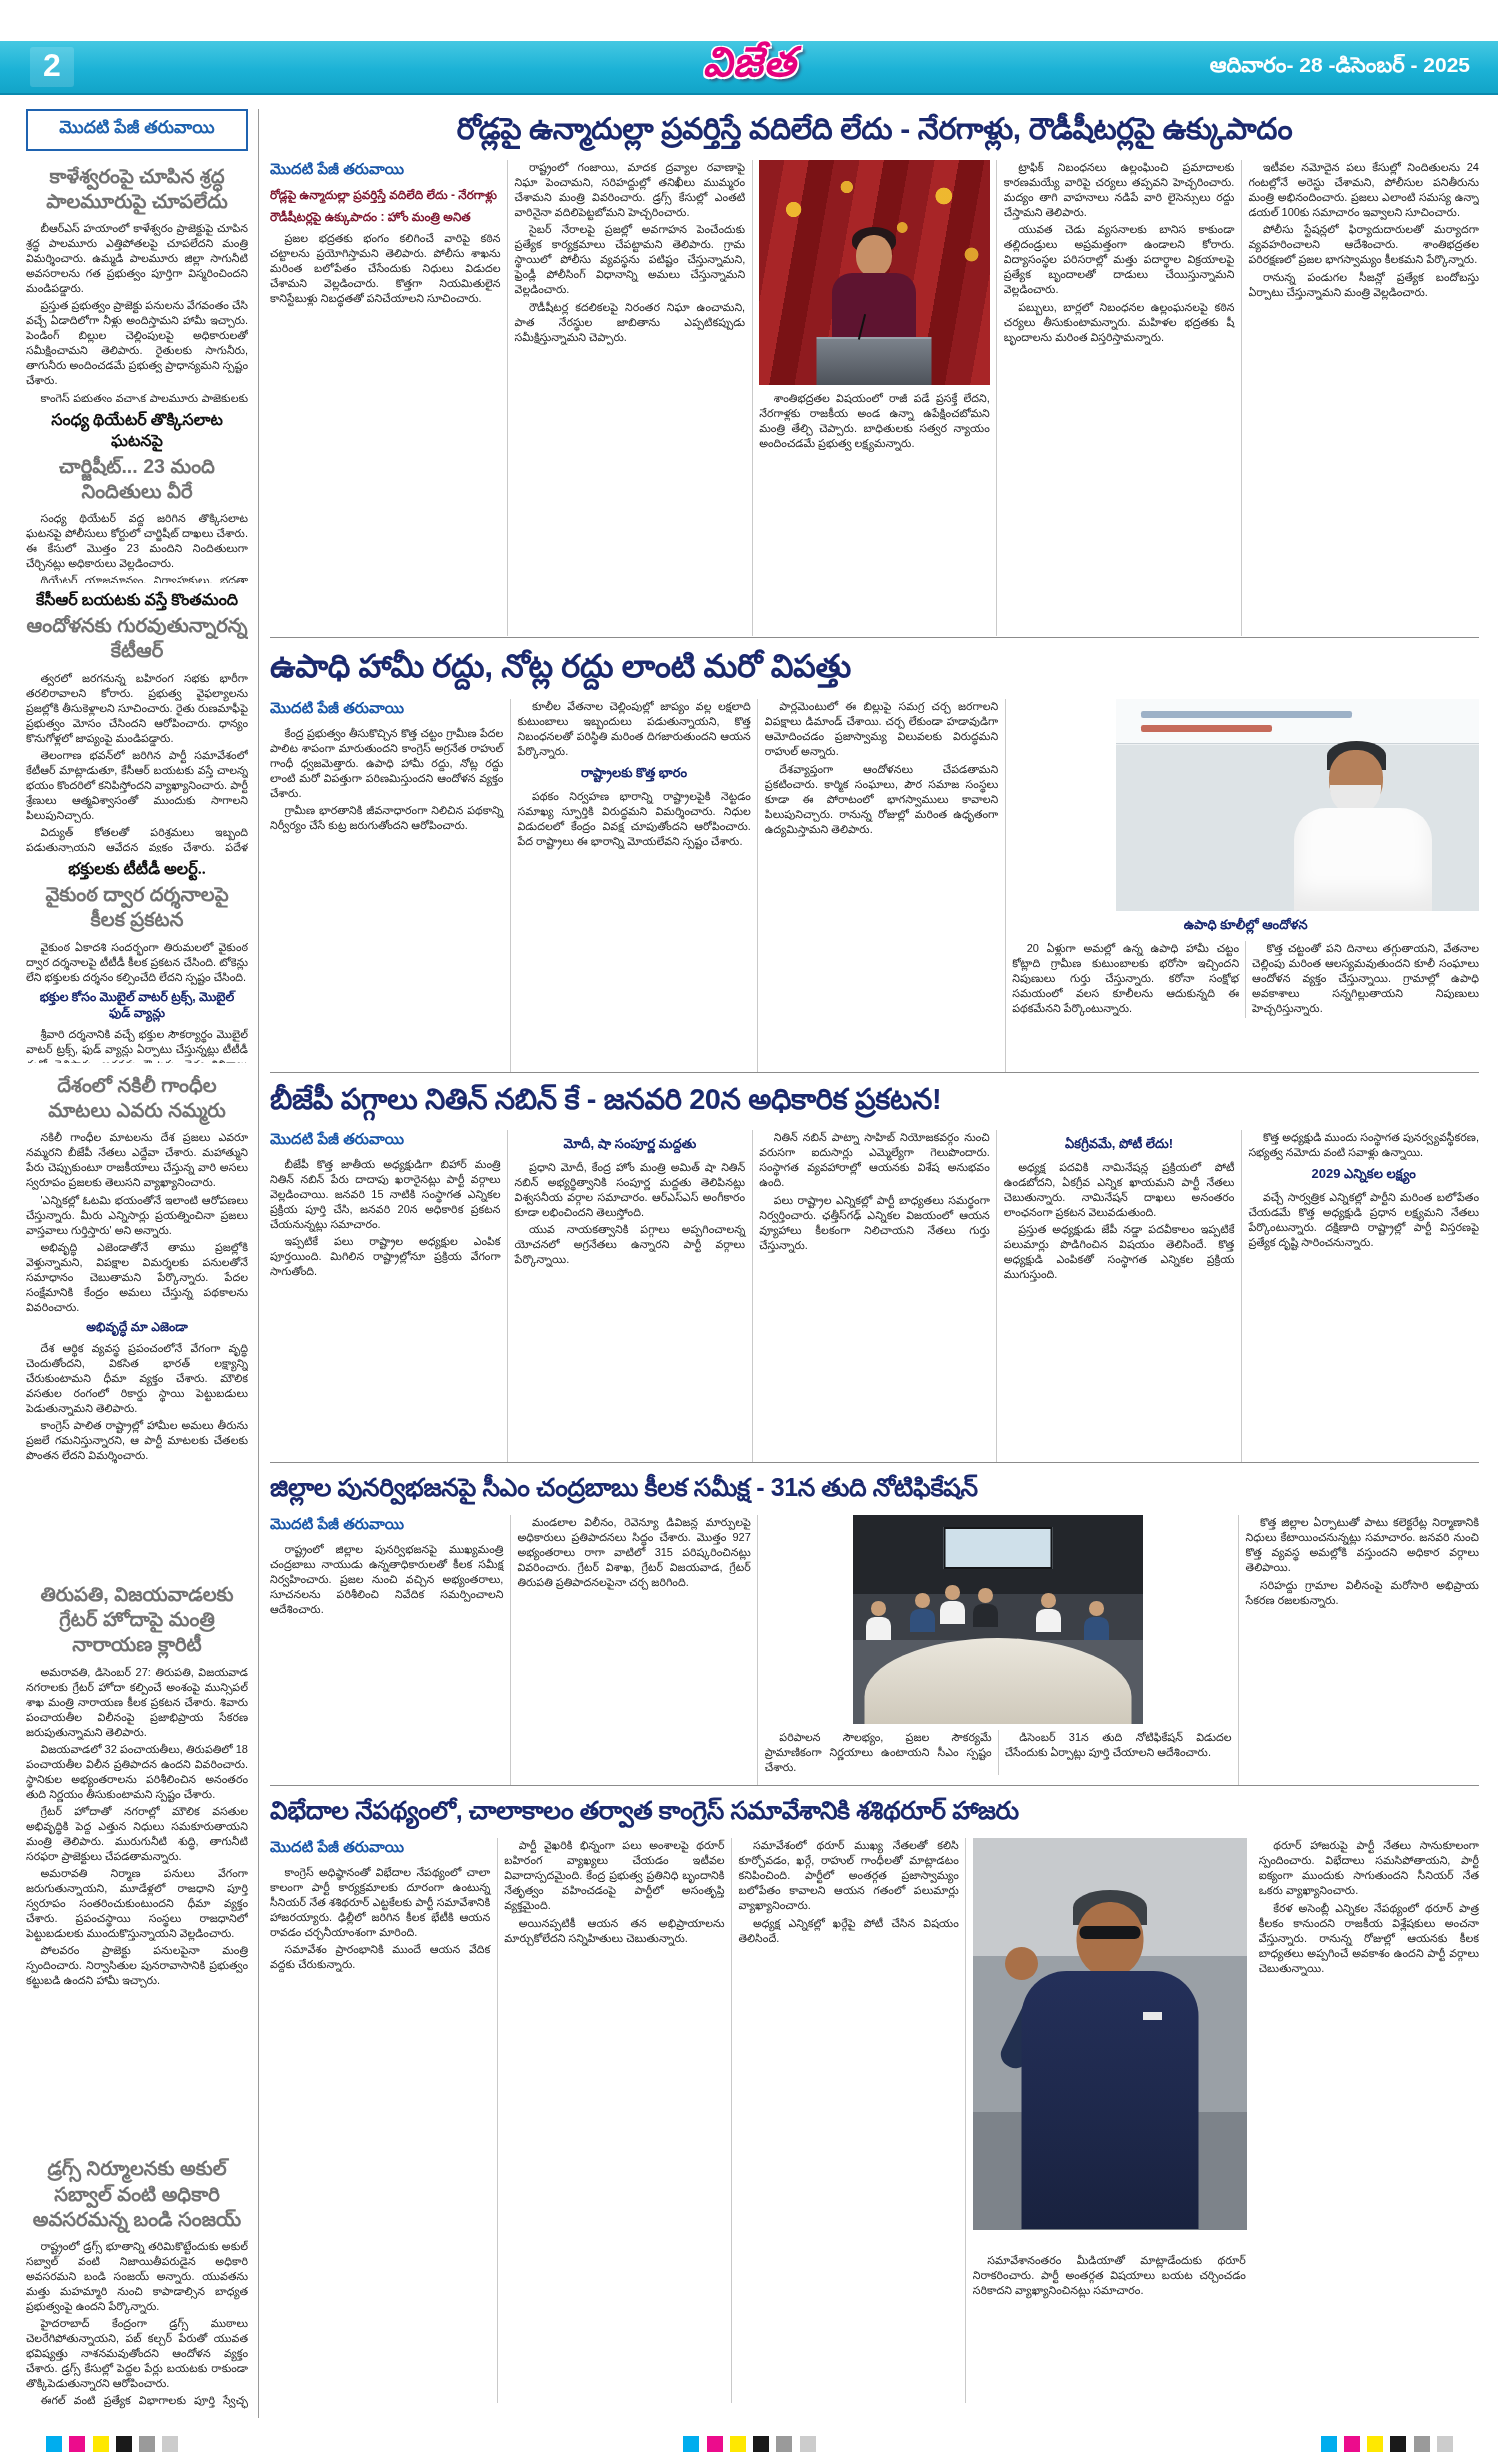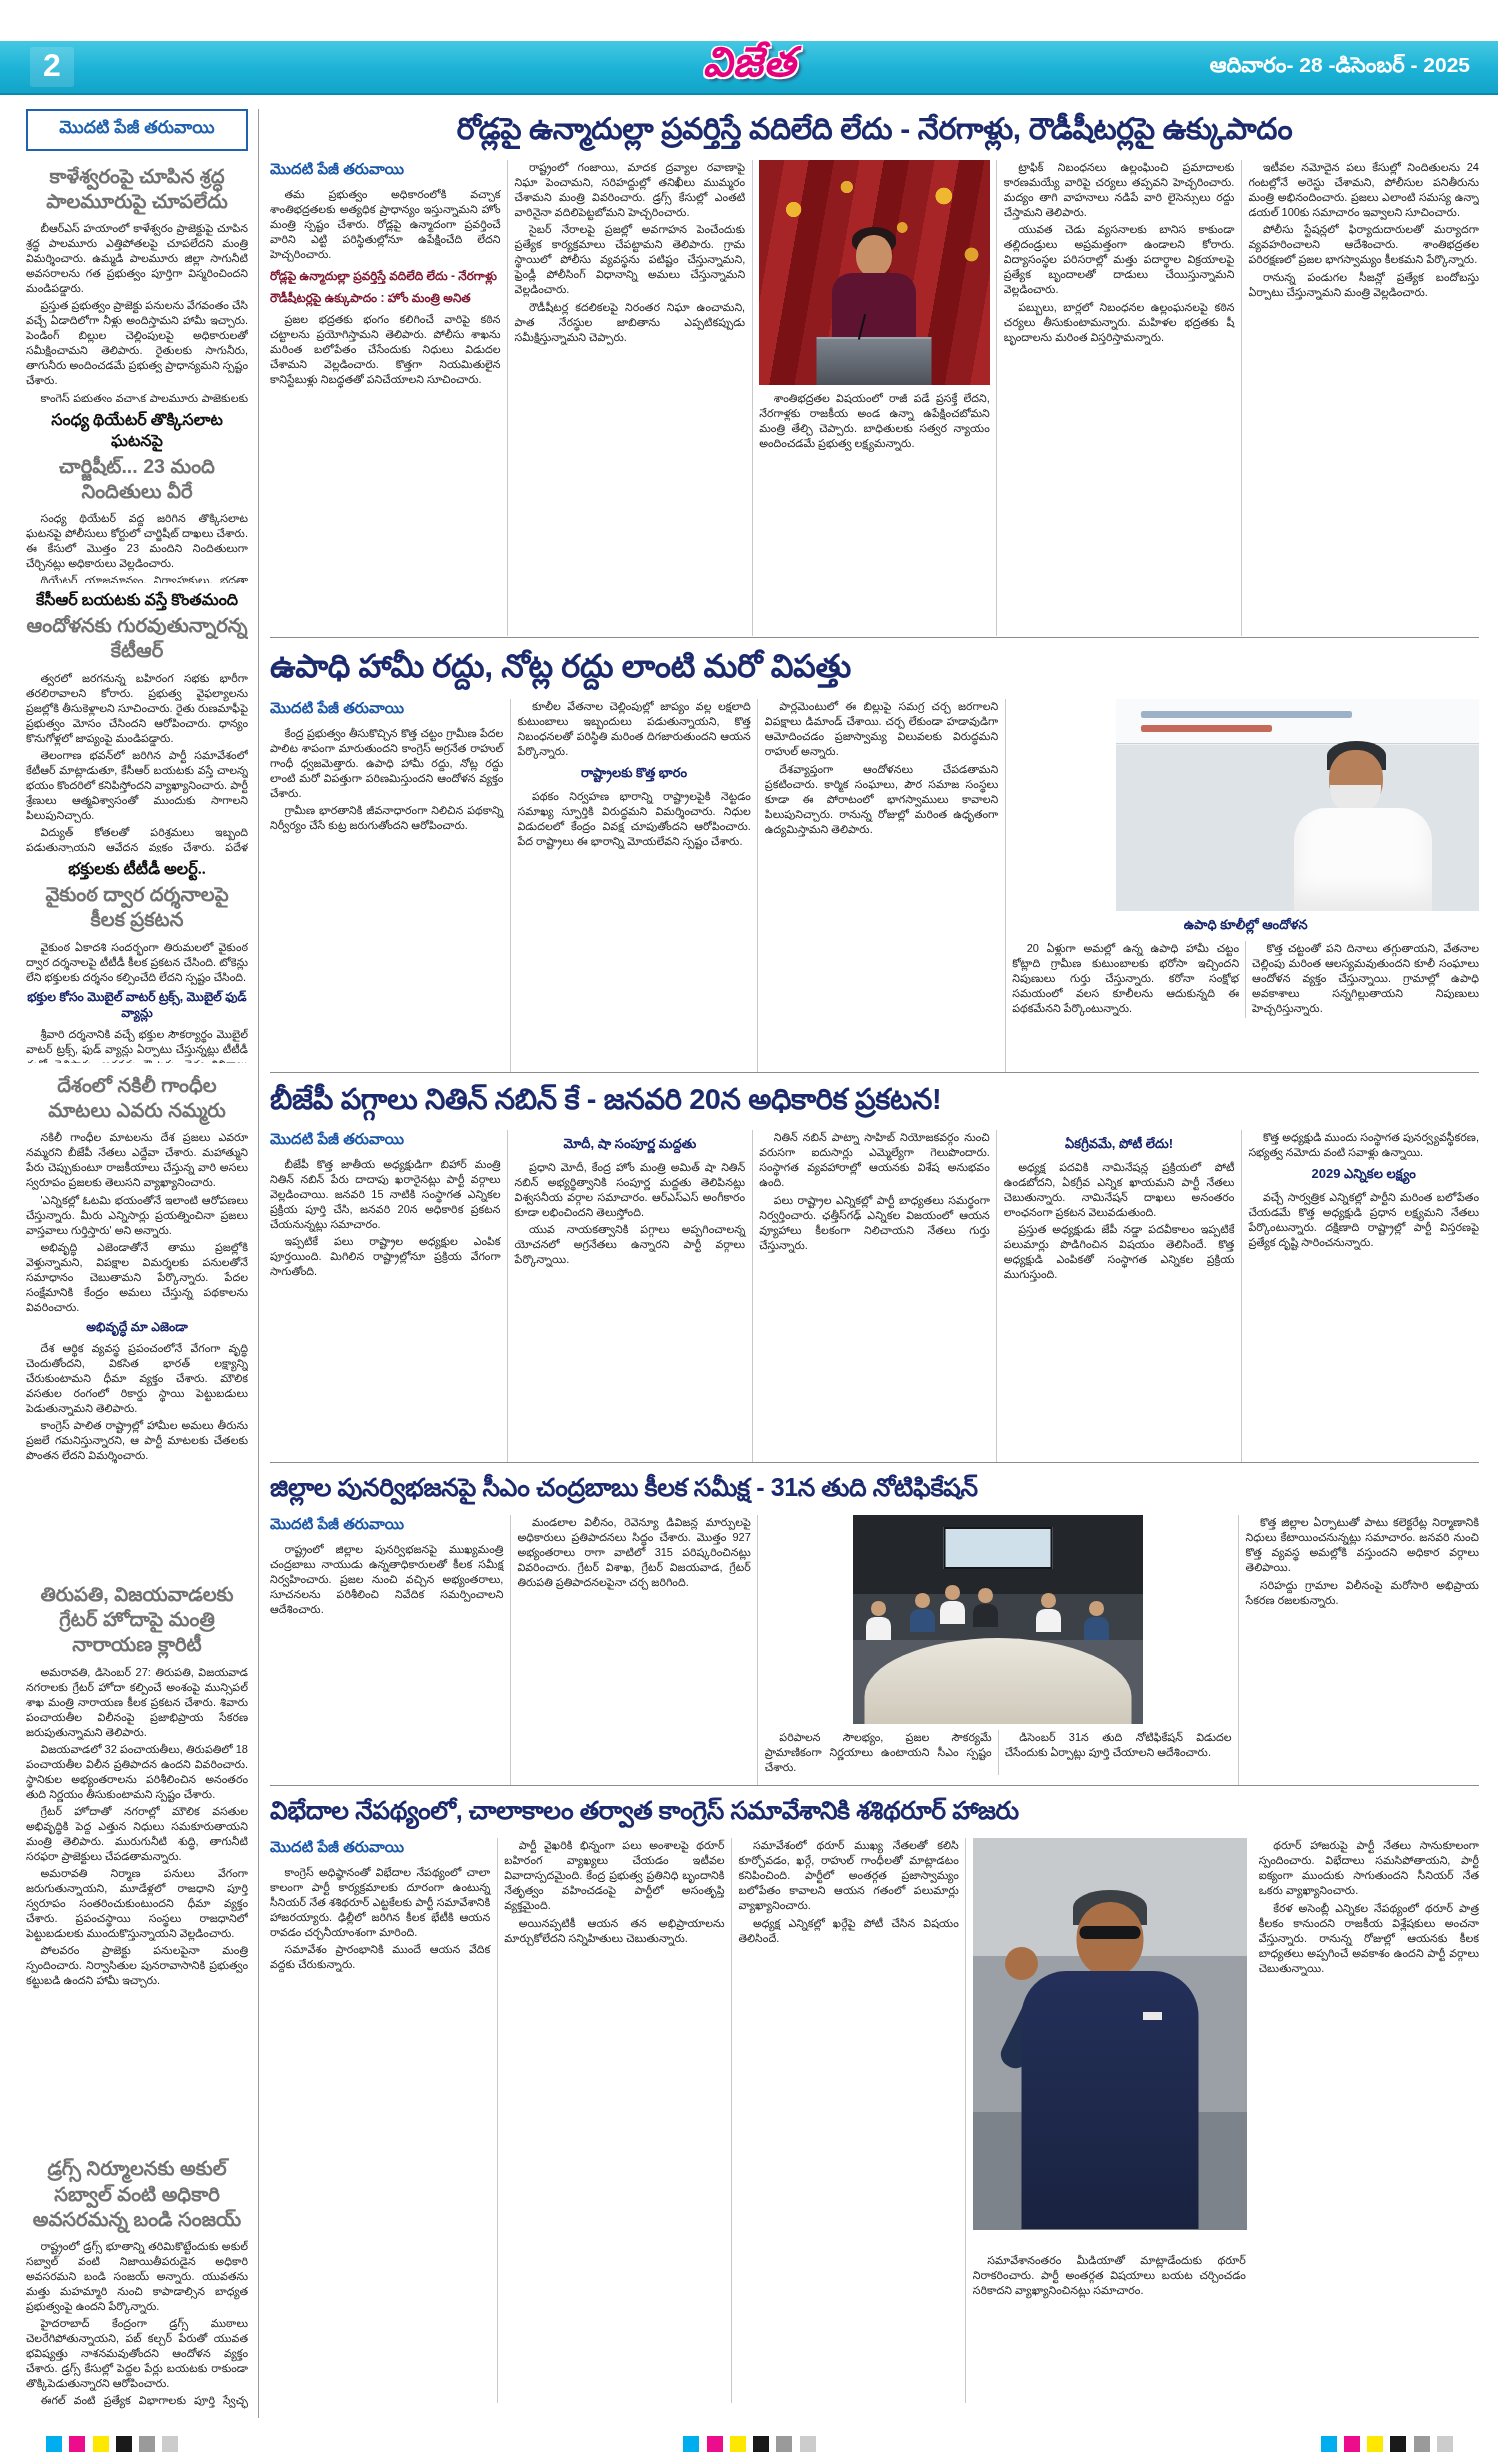--- a/index.html
+++ b/index.html
@@ -25,21 +25,21 @@
   .leftcol { position:absolute; top:0; bottom:0; left:0; width:233px; padding-right:10px;
              border-right:0.7px solid #9a9a9a; overflow:hidden; }
   .contbox { border:2.2px solid #1f63b0; color:#1f63b0; font-weight:bold; font-size:17.4px;
              text-align:center; padding:5.8px 2.9px 8.7px; margin-bottom:10px; }
   .larticle { overflow:hidden; margin-bottom:7.3px; }
   .la1{height:241px}.la2{height:173px}.la3{height:262px}.la4{height:204px}
   .la5{height:502px}.la6{height:567px}.la7{height:255px}
   .lhead-pre { font-size:16px; font-weight:bold; color:#111; text-align:center; line-height:1.3;font-family:Liberation Serif, serif; }
   .lhead { font-size:19.6px; font-weight:bold; color:#737373; text-align:center; line-height:1.28; margin:2.2px 0 7.3px; }
   .btxt p { font-size:11px; line-height:15px; text-align:justify; text-indent:14.5px; margin-bottom:2.2px; color:#191919; }
-  .subline { font-size:12.3px; font-weight:bold; color:#15246a; text-align:center; margin:5px 0; line-height:1.3; }
+  .subline { font-size:12.3px; font-weight:bold; color:#15246a; text-align:center; margin:5px 12px; line-height:1.3; }
 
   
   .main { position:absolute; left:244px; right:0; top:0; bottom:0; overflow:hidden; }
   .art { overflow:hidden; }
   .art + .art { border-top:1.5px solid #8b8b8b; padding-top:7.3px; }
   .s1{height:528px}.s2{height:435px}.s3{height:390px}.s4{height:323px}.s5{height:618px}
   .headline { color:#1c2a6e; font-weight:bold; white-space:nowrap; overflow:hidden; margin:2.9px 0 7.3px; letter-spacing:-0.4px; }
   .h-c { text-align:center; } .h-l { text-align:left; }
   .hs1{font-size:30px}.hs2{font-size:32px}.hs3{font-size:29px}.hs4{font-size:25px}.hs5{font-size:25px}
   .kicker { color:#1a57a8; font-weight:bold; font-size:15px; margin-bottom:5.8px; }
@@ -199,23 +199,20 @@
       </div>
     </div>
 
     <div class="main">
 
       <section class="art s1">
         <h1 class="headline h-c hs1">రోడ్లపై ఉన్మాదుల్లా ప్రవర్తిస్తే వదిలేది లేదు - నేరగాళ్లు, రౌడీషీటర్లపై ఉక్కుపాదం</h1>
         <div class="cols c656">
           <div class="col">
             <div class="kicker">మొదటి పేజీ తరువాయి</div>
-            <div class="btxt">
-                <p>తమ ప్రభుత్వం అధికారంలోకి వచ్చాక శాంతిభద్రతలకు అత్యధిక ప్రాధాన్యం ఇస్తున్నామని హోం మంత్రి స్పష్టం చేశారు. రోడ్లపై ఉన్మాదంగా ప్రవర్తించే వారిని ఎట్టి పరిస్థితుల్లోనూ ఉపేక్షించేది లేదని హెచ్చరించారు.</p>
-              </div>
             <div class="embedded-sub">రోడ్లపై ఉన్మాదుల్లా ప్రవర్తిస్తే వదిలేది లేదు - నేరగాళ్లు</div>
             <div class="embedded-sub">రౌడీషీటర్లపై ఉక్కుపాదం : హోం మంత్రి అనిత</div>
             <div class="btxt">
                 <p>ప్రజల భద్రతకు భంగం కలిగించే వారిపై కఠిన చట్టాలను ప్రయోగిస్తామని తెలిపారు. పోలీసు శాఖను మరింత బలోపేతం చేసేందుకు నిధులు విడుదల చేశామని వెల్లడించారు. కొత్తగా నియమితులైన కానిస్టేబుళ్లు నిబద్ధతతో పనిచేయాలని సూచించారు.</p>
               </div>
           </div>
           <div class="col">
             <div class="btxt">
                 <p>రాష్ట్రంలో గంజాయి, మాదక ద్రవ్యాల రవాణాపై నిఘా పెంచామని, సరిహద్దుల్లో తనిఖీలు ముమ్మరం చేశామని మంత్రి వివరించారు. డ్రగ్స్ కేసుల్లో ఎంతటి వారినైనా వదిలిపెట్టబోమని హెచ్చరించారు.</p>
                 <p>సైబర్ నేరాలపై ప్రజల్లో అవగాహన పెంచేందుకు ప్రత్యేక కార్యక్రమాలు చేపట్టామని తెలిపారు. గ్రామ స్థాయిలో పోలీసు వ్యవస్థను పటిష్టం చేస్తున్నామని, ఫ్రెండ్లీ పోలీసింగ్ విధానాన్ని అమలు చేస్తున్నామని వెల్లడించారు.</p>

